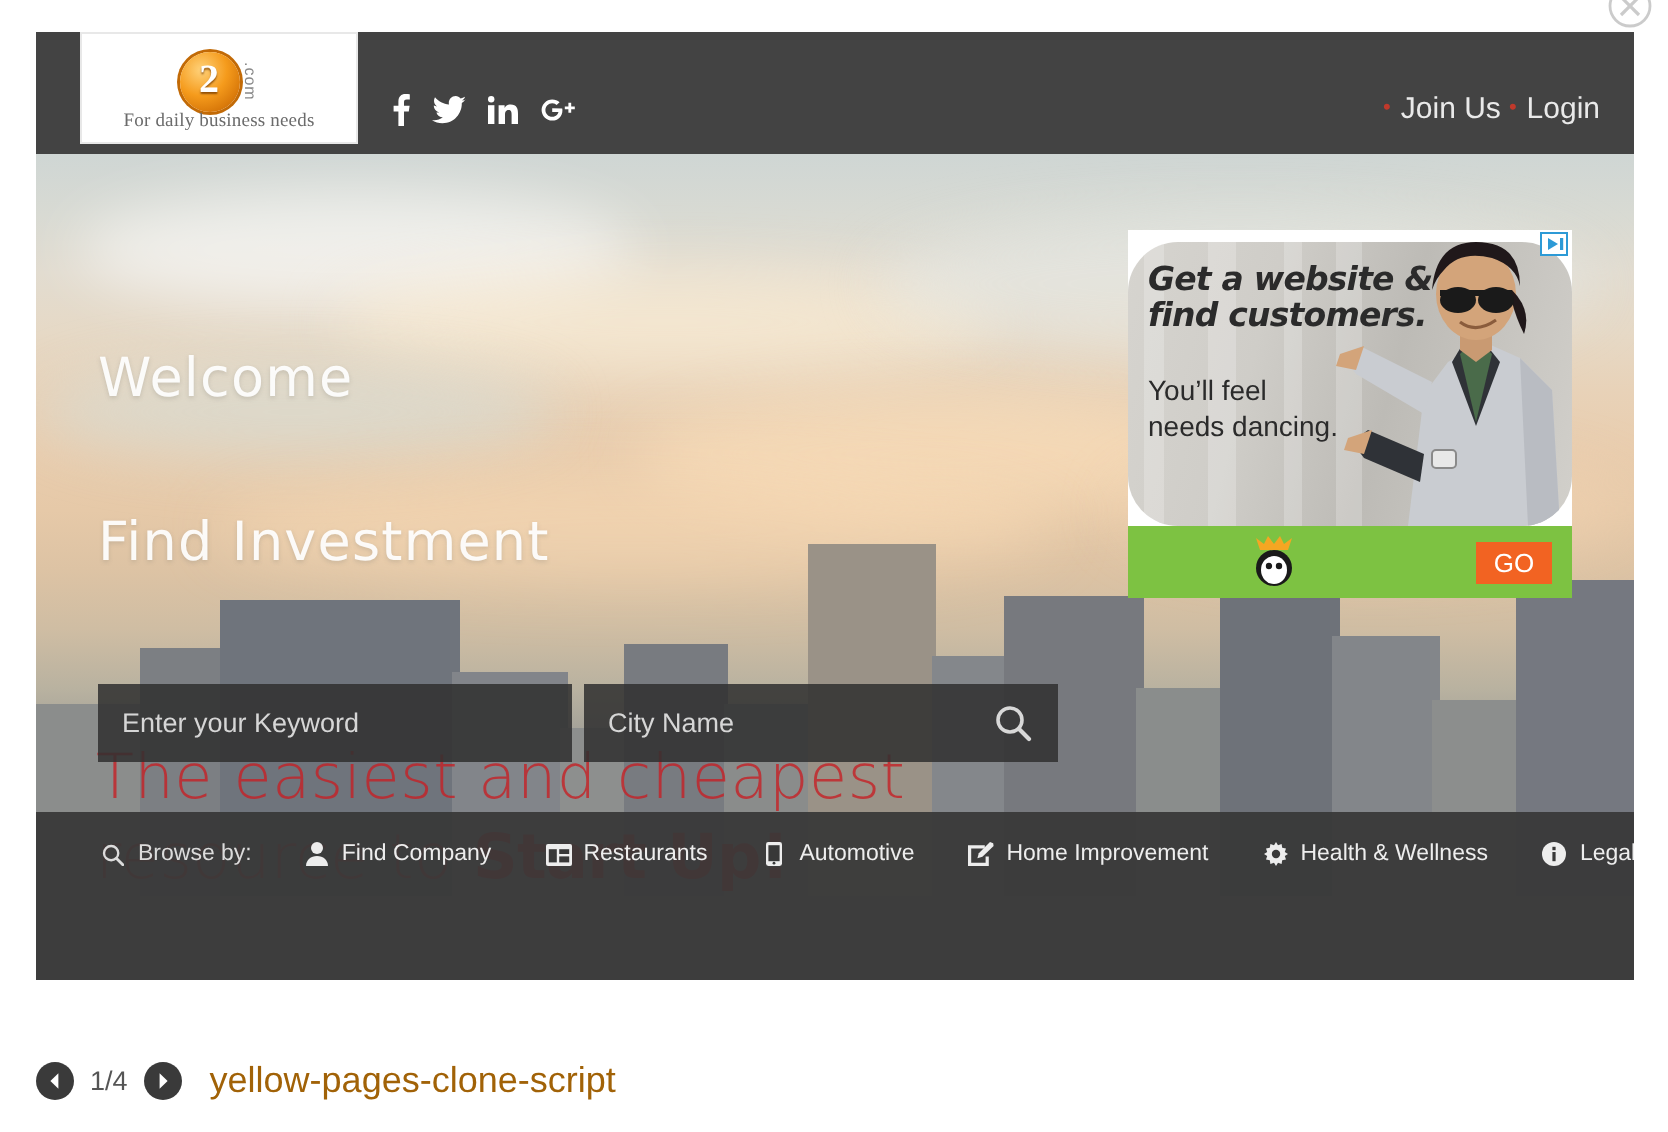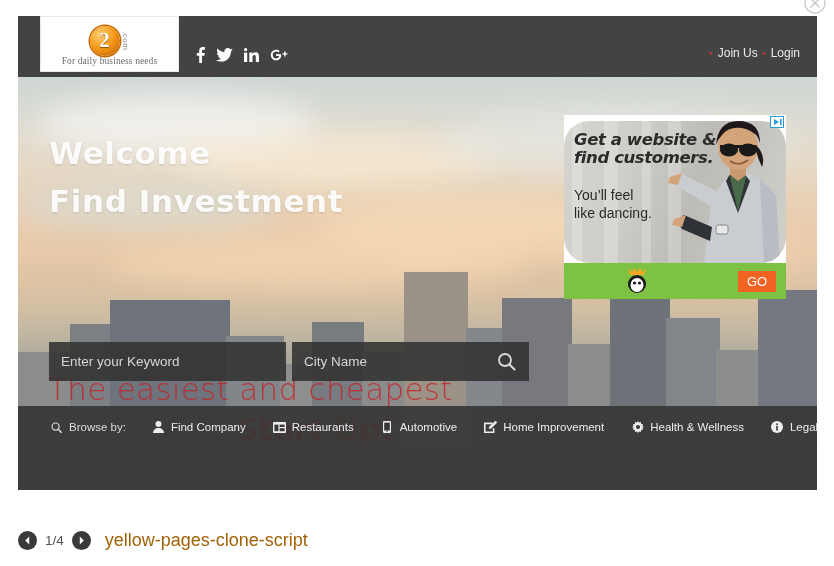--- a/index.html
+++ b/index.html
@@ -129,21 +129,21 @@
     gap: 4px;
   }
   .auth-dot {
     color: #c0392b;
     font-size: 11px;
     line-height: 1;
     margin-right: 1px;
   }
   .auth-link {
     color: #e9e9e9;
-    font-size: 12px;
+    font-size: 15px;
     text-decoration: none;
   }
 
   
   #hero {
     position: relative;
     height: 371px;
     overflow: hidden;
     background: linear-gradient(to bottom,
       #cfd6d4 0%, #d8dad3 8%, #e2dcd0 16%,
@@ -193,27 +193,28 @@
   }
 
   
   #hero-text {
     position: absolute;
     left: 31px;
     top: 52px;
     z-index: 6;
   }
   .hero-line {
-    font-size: 31px;
+    font-size: 27px;
     color: rgba(255,255,255,0.92);
     font-family: "DejaVu Sans", sans-serif;
-    font-weight: 700;
+    font-weight: 400;
     letter-spacing: 0.6px;
     line-height: 1.55;
     text-shadow: 0 1px 2px rgba(120,120,110,0.25);
+    margin-top: 40px;
   }
 
   
   #search-row {
     position: absolute;
     left: 31px;
     top: 265px;
     display: flex;
     gap: 6px;
     z-index: 8;
@@ -567,21 +568,21 @@
 
           <rect x="48" y="104" width="12" height="9" rx="2" fill="#e8e8e8" stroke="#8a8a8a" stroke-width="1"></rect>
         </svg>
 
         <div id="ad-head">
           <div>Get a website &amp;</div>
           <div>find customers.</div>
         </div>
         <div id="ad-sub">
           <div>You’ll feel</div>
-          <div>like dancing.</div>
+          <div>needs dancing.</div>
         </div>
       </div>
 
       <div id="ad-bar">
         <div id="gd-logo">
           <svg id="gd-mark" viewBox="0 0 22 26" aria-hidden="true">
             <path d="M4 7 L2 1 L6 4 L8 0 L11 4 L14 0 L16 4 L20 1 L18 7 Z" fill="#f5a623"></path>
             <ellipse cx="11" cy="16" rx="9" ry="9" fill="#1a1a1a"></ellipse>
             <ellipse cx="11" cy="17" rx="6.5" ry="7" fill="#ffffff"></ellipse>
             <circle cx="8.5" cy="15" r="1.6" fill="#1a1a1a"></circle>

